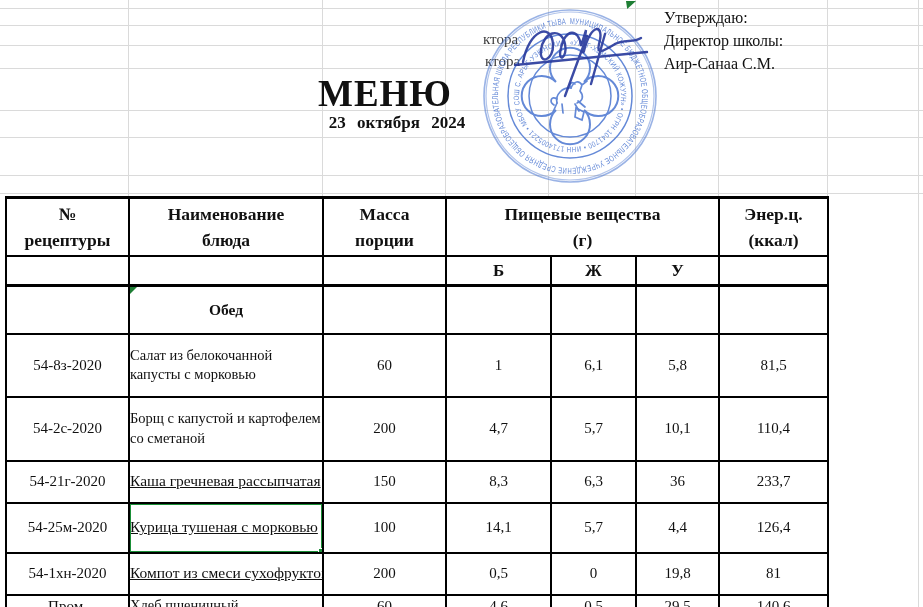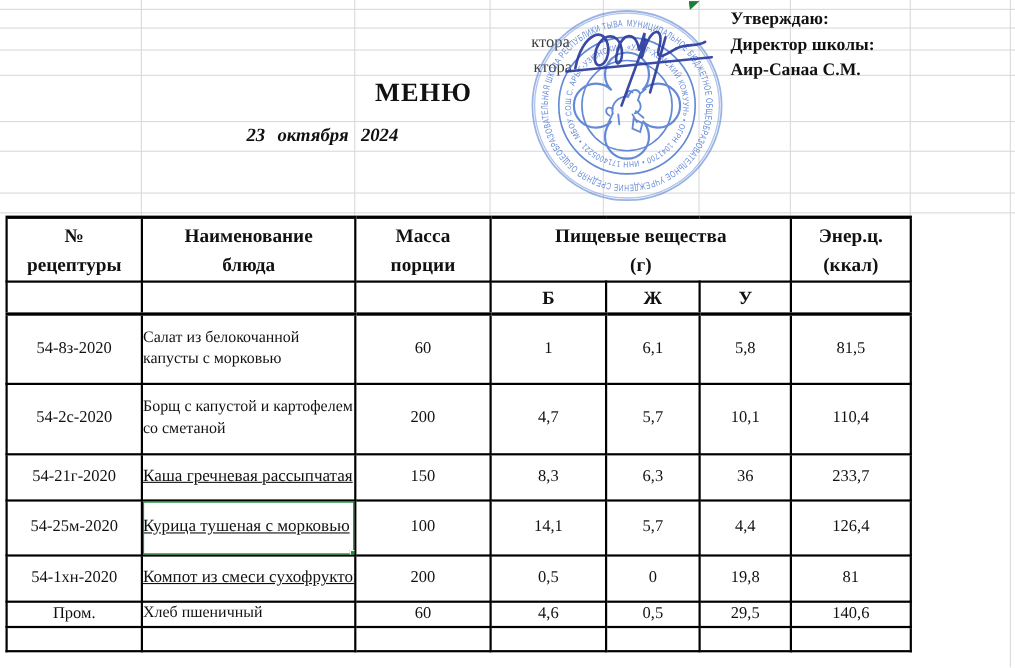--- a/index.html
+++ b/index.html
@@ -6,29 +6,29 @@
   #page{
     position:relative;width:923px;height:607px;overflow:hidden;background:#fff;
     font-family:"Liberation Serif",serif;color:#111;
   }
   
   .grid-h{position:absolute;left:0;width:923px;height:1px;background:var(--grid);}
   .grid-v{position:absolute;top:0;width:1px;background:var(--grid);}
   
   #title{
     position:absolute;left:240px;top:72px;width:290px;text-align:center;
-    font-size:24px;font-weight:bold;letter-spacing:1px;
+    font-size:37px;font-weight:bold;letter-spacing:1px;
   }
   #date{
-    position:absolute;left:224px;top:113px;width:290px;
-    font-size:17px;font-weight:bold;word-spacing:7px;font-style:italic;
+    position:absolute;left:252px;top:113px;width:290px;text-align:center;
+    font-size:17px;font-weight:bold;word-spacing:7px;
   }
   
   #approve{position:absolute;left:664px;top:6px;font-size:16px;line-height:23px;}
-  #approve div{white-space:nowrap;font-weight:bold;}
+  #approve div{white-space:nowrap;}
   
   .frag{position:absolute;font-size:15px;color:#3c3c3c;}
   
   #sheet-flag{
     position:absolute;left:626px;top:1px;width:10px;height:8px;
     background:var(--marker);clip-path:polygon(0 0,100% 0,12% 100%);
   }
   
   #stamp{position:absolute;left:480px;top:6px;width:180px;height:180px;opacity:.88;}
   #signature{position:absolute;left:455px;top:0px;width:230px;height:130px;opacity:.92;}
@@ -165,20 +165,29 @@
       </tr>
       <tr class="h2">
         <td></td>
         <td></td>
         <td></td>
         <td>Б</td>
         <td>Ж</td>
         <td>У</td>
         <td></td>
       </tr>
+    <tr style="height: 48px;">
+          <td></td>
+          <td class="dishcell"><div class="err-tri"></div><span class="section-dish">Обед</span></td>
+          <td></td>
+          <td></td>
+          <td></td>
+          <td></td>
+          <td></td>
+        </tr>
         <tr style="height: 63px;">
           <td>54-8з-2020</td>
           <td class="dishcell">
             <div class="dw">Салат из белокочанной капусты с морковью</div>
           </td>
           <td>60</td>
           <td>1</td>
           <td>6,1</td>
           <td>5,8</td>
           <td>81,5</td>

